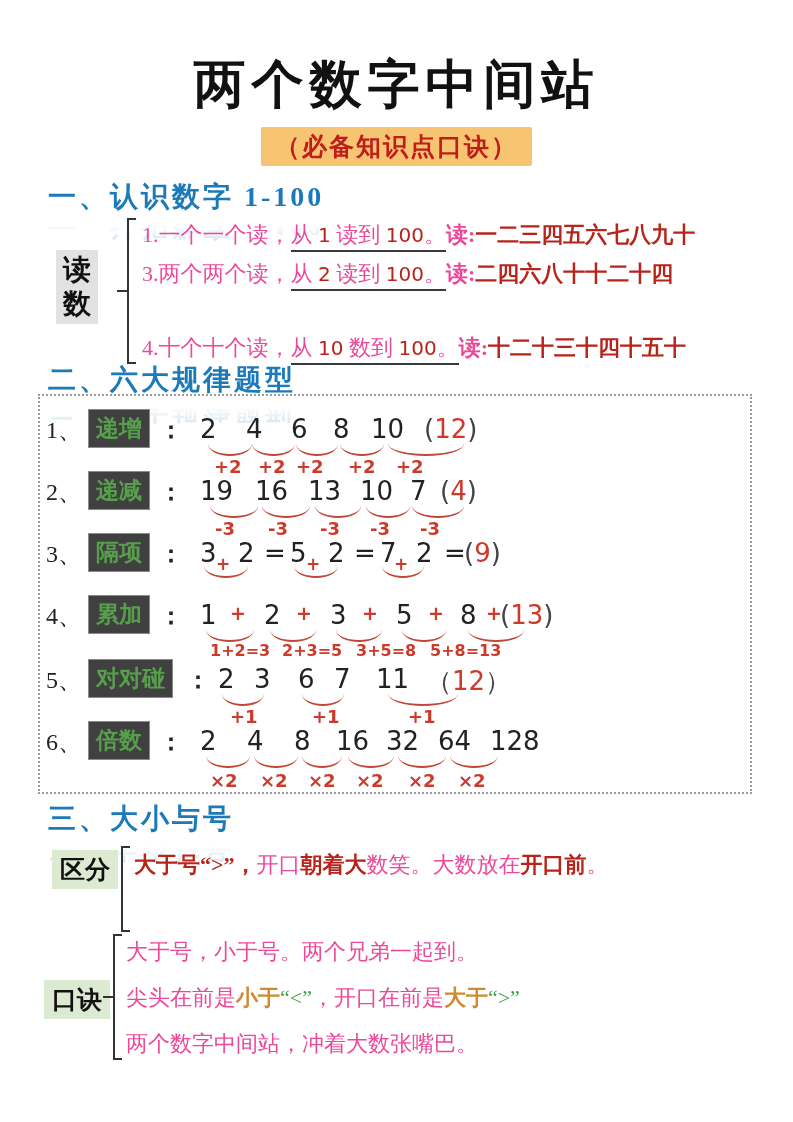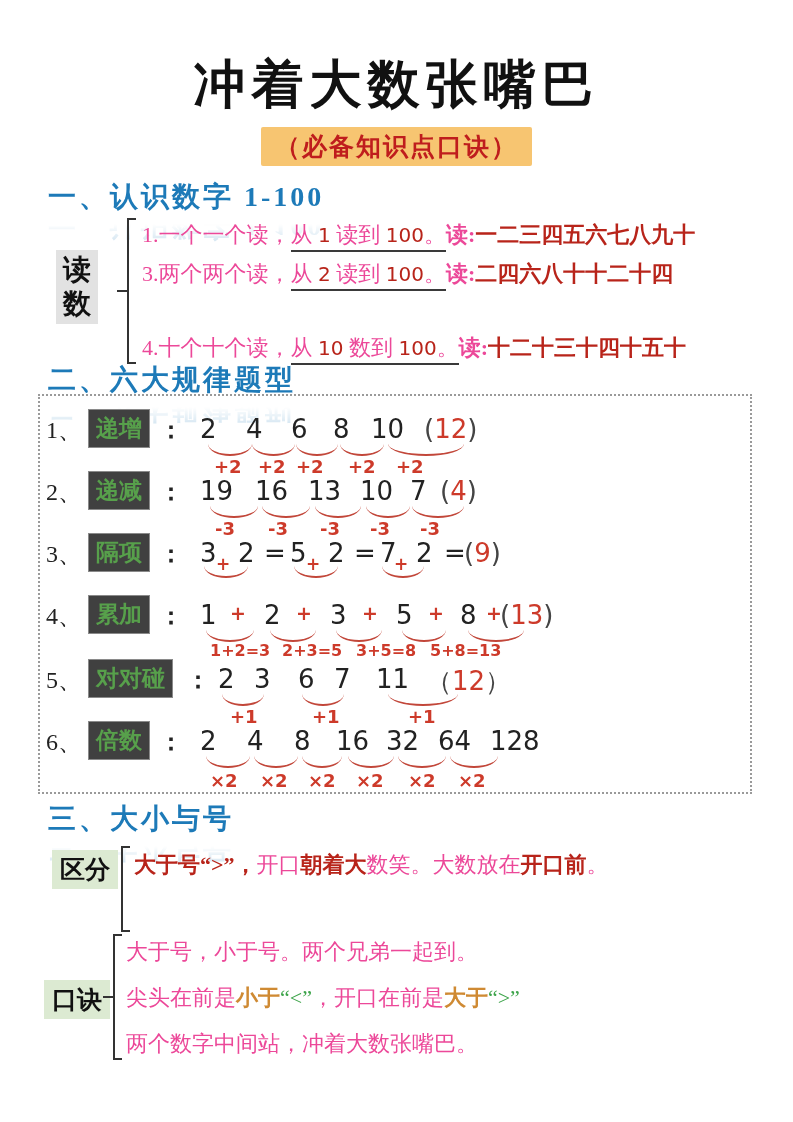--- a/index.html
+++ b/index.html
@@ -67,21 +67,21 @@
   .glabel{position:absolute;background:#dcead2;color:#111;font-size:25px;font-weight:700;
           padding:3px 8px;white-space:nowrap;}
   .s3line{position:absolute;white-space:nowrap;font-size:22px;line-height:28px;}
   .s3line .c-r,.s3line .c-o{font-weight:700;margin-top:26px;}
 </style>
 </head>
 <body>
 
 <div class="page">
 
-  <div class="title">冲着大数张嘴巴</div>
+  <div class="title">两个数字中间站</div>
   <div class="subtitle-wrap">
     <span class="subtitle">（必备知识点口诀）</span>
   </div>
 
   <div class="heading" style="left:48px;top:178px">
     <div class="htext">一、认识数字 1-100</div>
     <div class="hreflect">一、认识数字 1-100</div>
   </div>
 
   <div class="dushu">

